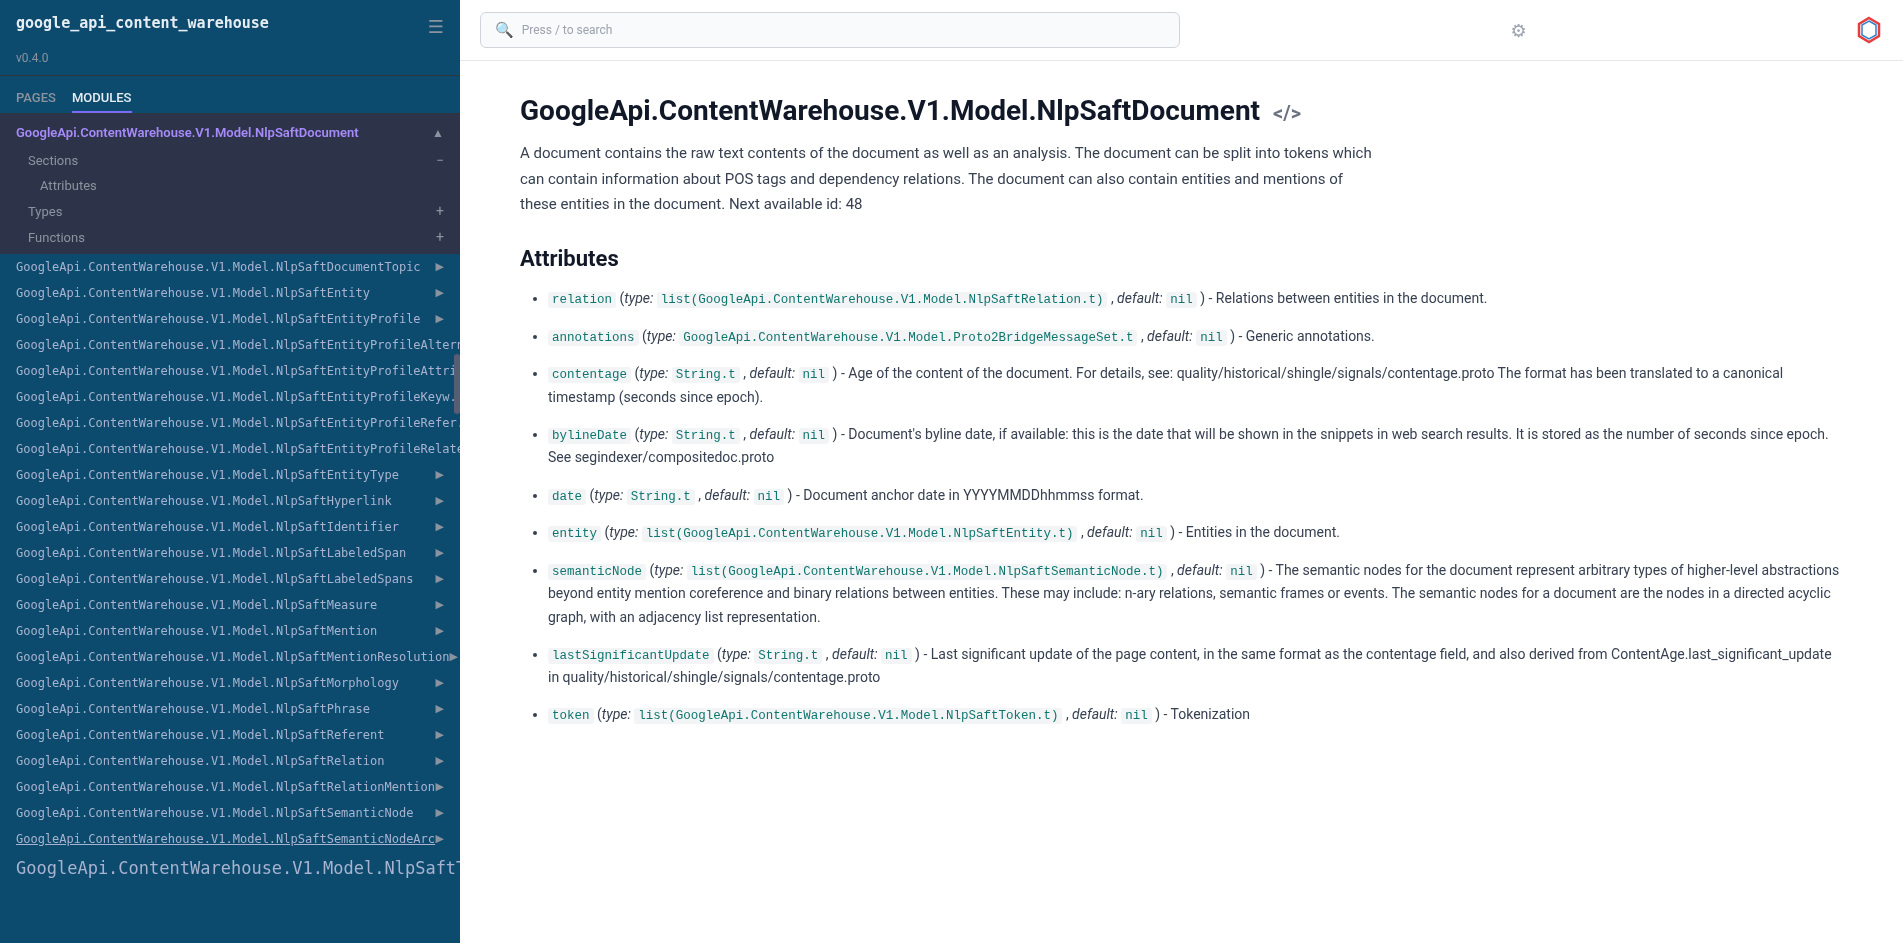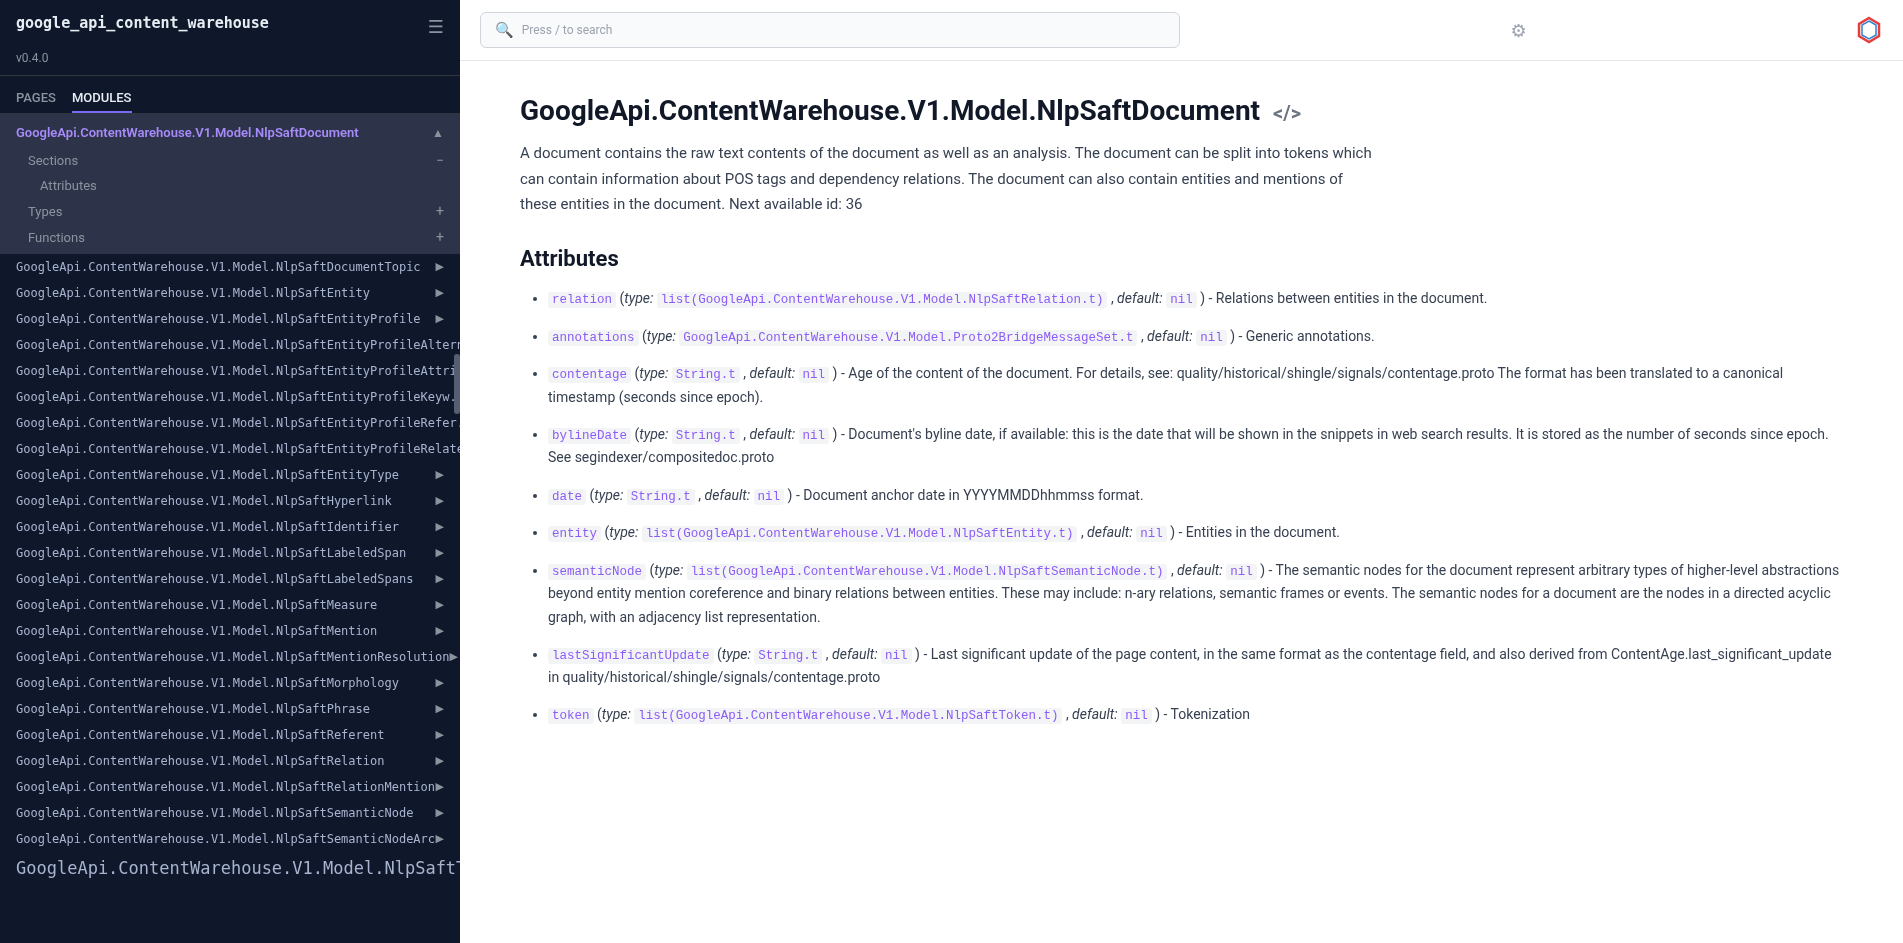--- a/index.html
+++ b/index.html
@@ -2,21 +2,21 @@
 <html><head>
   <meta charset="utf-8">
   <style>
     * { box-sizing: border-box; margin: 0; padding: 0; }
     body { font-family: -apple-system, BlinkMacSystemFont, 'Segoe UI', Roboto, sans-serif; display: flex; height: 100vh; overflow: hidden; background: #fff; }
 
     
     #sidebar {
       width: 460px;
       min-width: 460px;
-      background: #0f172a;
+      background: #0c4a6e;
       color: #c9d1d9;
       display: flex;
       flex-direction: column;
       overflow: hidden;
       font-size: 13px;
     }
 
     #sidebar-header {
       padding: 14px 16px 10px 16px;
       border-bottom: 1px solid #30363d;
@@ -215,21 +215,21 @@
       color: #374151;
       line-height: 1.65;
     }
 
     .attr-code {
       font-family: 'SFMono-Regular', Consolas, 'Liberation Mono', Menlo, monospace;
       font-size: 12.5px;
       background: #f3f4f6;
       padding: 1px 4px;
       border-radius: 3px;
-      color: #8b5cf6;
+      color: #0f766e;
     }
 
     .attr-italic {
       font-style: italic;
       color: #374151;
     }
 
     
     #content-area::-webkit-scrollbar { width: 8px; }
     #content-area::-webkit-scrollbar-track { background: transparent; }
@@ -367,21 +367,21 @@
         </div>
         <div class="sidebar-list-item">
           <span style="font-size:12px; font-family:monospace; color:#a8b3cf;">GoogleApi.ContentWarehouse.V1.Model.NlpSaftRelationMention</span>
           <span class="chevron-right">▶</span>
         </div>
         <div class="sidebar-list-item">
           <span style="font-size:12px; font-family:monospace; color:#a8b3cf;">GoogleApi.ContentWarehouse.V1.Model.NlpSaftSemanticNode</span>
           <span class="chevron-right">▶</span>
         </div>
         <div class="sidebar-list-item">
-          <span style="font-size:12px; font-family:monospace; color:#a8b3cf;">GoogleApi.ContentWarehouse.V1.Model.NlpSaftSemanticNodeArc</span>
+          <span style="font-size:12px; font-family:monospace; color:#a8b3cf;text-decoration:underline;">GoogleApi.ContentWarehouse.V1.Model.NlpSaftSemanticNodeArc</span>
           <span class="chevron-right">▶</span>
         </div>
         <div class="sidebar-list-item">
           <span style="font-size:17px; font-family:monospace; color:#a8b3cf;">GoogleApi.ContentWarehouse.V1.Model.NlpSaftToken</span>
           <span class="chevron-right">▶</span>
         </div>
       </div>
 
     <div class="scrollbar-indicator"></div>
   </div>
@@ -401,21 +401,21 @@
       </svg>
     </div>
   </div>
 
   <div id="content-area">
     <h1 id="page-title">
       <span>GoogleApi.ContentWarehouse.V1.Model.NlpSaftDocument</span>
       <span class="title-code-icon">&lt;/&gt;</span>
     </h1>
 
-    <p id="page-description">A document contains the raw text contents of the document as well as an analysis. The document can be split into tokens which can contain information about POS tags and dependency relations. The document can also contain entities and mentions of these entities in the document. Next available id: 36</p>
+    <p id="page-description">A document contains the raw text contents of the document as well as an analysis. The document can be split into tokens which can contain information about POS tags and dependency relations. The document can also contain entities and mentions of these entities in the document. Next available id: 48</p>
 
     <div id="attributes-section">
       <h2>Attributes</h2>
       <ul class="attr-list" id="attributes-list">
       <li><span class="attr-code">relation</span> (<span class="attr-italic">type:</span> <span class="attr-code">list(GoogleApi.ContentWarehouse.V1.Model.NlpSaftRelation.t)</span> , <span class="attr-italic">default:</span> <span class="attr-code">nil</span> ) - Relations between entities in the document.</li>
           <li><span class="attr-code">annotations</span> (<span class="attr-italic">type:</span> <span class="attr-code">GoogleApi.ContentWarehouse.V1.Model.Proto2BridgeMessageSet.t</span> , <span class="attr-italic">default:</span> <span class="attr-code">nil</span> ) - Generic annotations.</li>
           <li><span class="attr-code">contentage</span> (<span class="attr-italic">type:</span> <span class="attr-code">String.t</span> , <span class="attr-italic">default:</span> <span class="attr-code">nil</span> ) - Age of the content of the document. For details, see: quality/historical/shingle/signals/contentage.proto The format has been translated to a canonical timestamp (seconds since epoch).</li>
           <li><span class="attr-code">bylineDate</span> (<span class="attr-italic">type:</span> <span class="attr-code">String.t</span> , <span class="attr-italic">default:</span> <span class="attr-code">nil</span> ) - Document's byline date, if available: this is the date that will be shown in the snippets in web search results. It is stored as the number of seconds since epoch. See segindexer/compositedoc.proto</li>
           <li><span class="attr-code">date</span> (<span class="attr-italic">type:</span> <span class="attr-code">String.t</span> , <span class="attr-italic">default:</span> <span class="attr-code">nil</span> ) - Document anchor date in YYYYMMDDhhmmss format.</li>
           <li><span class="attr-code">entity</span> (<span class="attr-italic">type:</span> <span class="attr-code">list(GoogleApi.ContentWarehouse.V1.Model.NlpSaftEntity.t)</span> , <span class="attr-italic">default:</span> <span class="attr-code">nil</span> ) - Entities in the document.</li>

